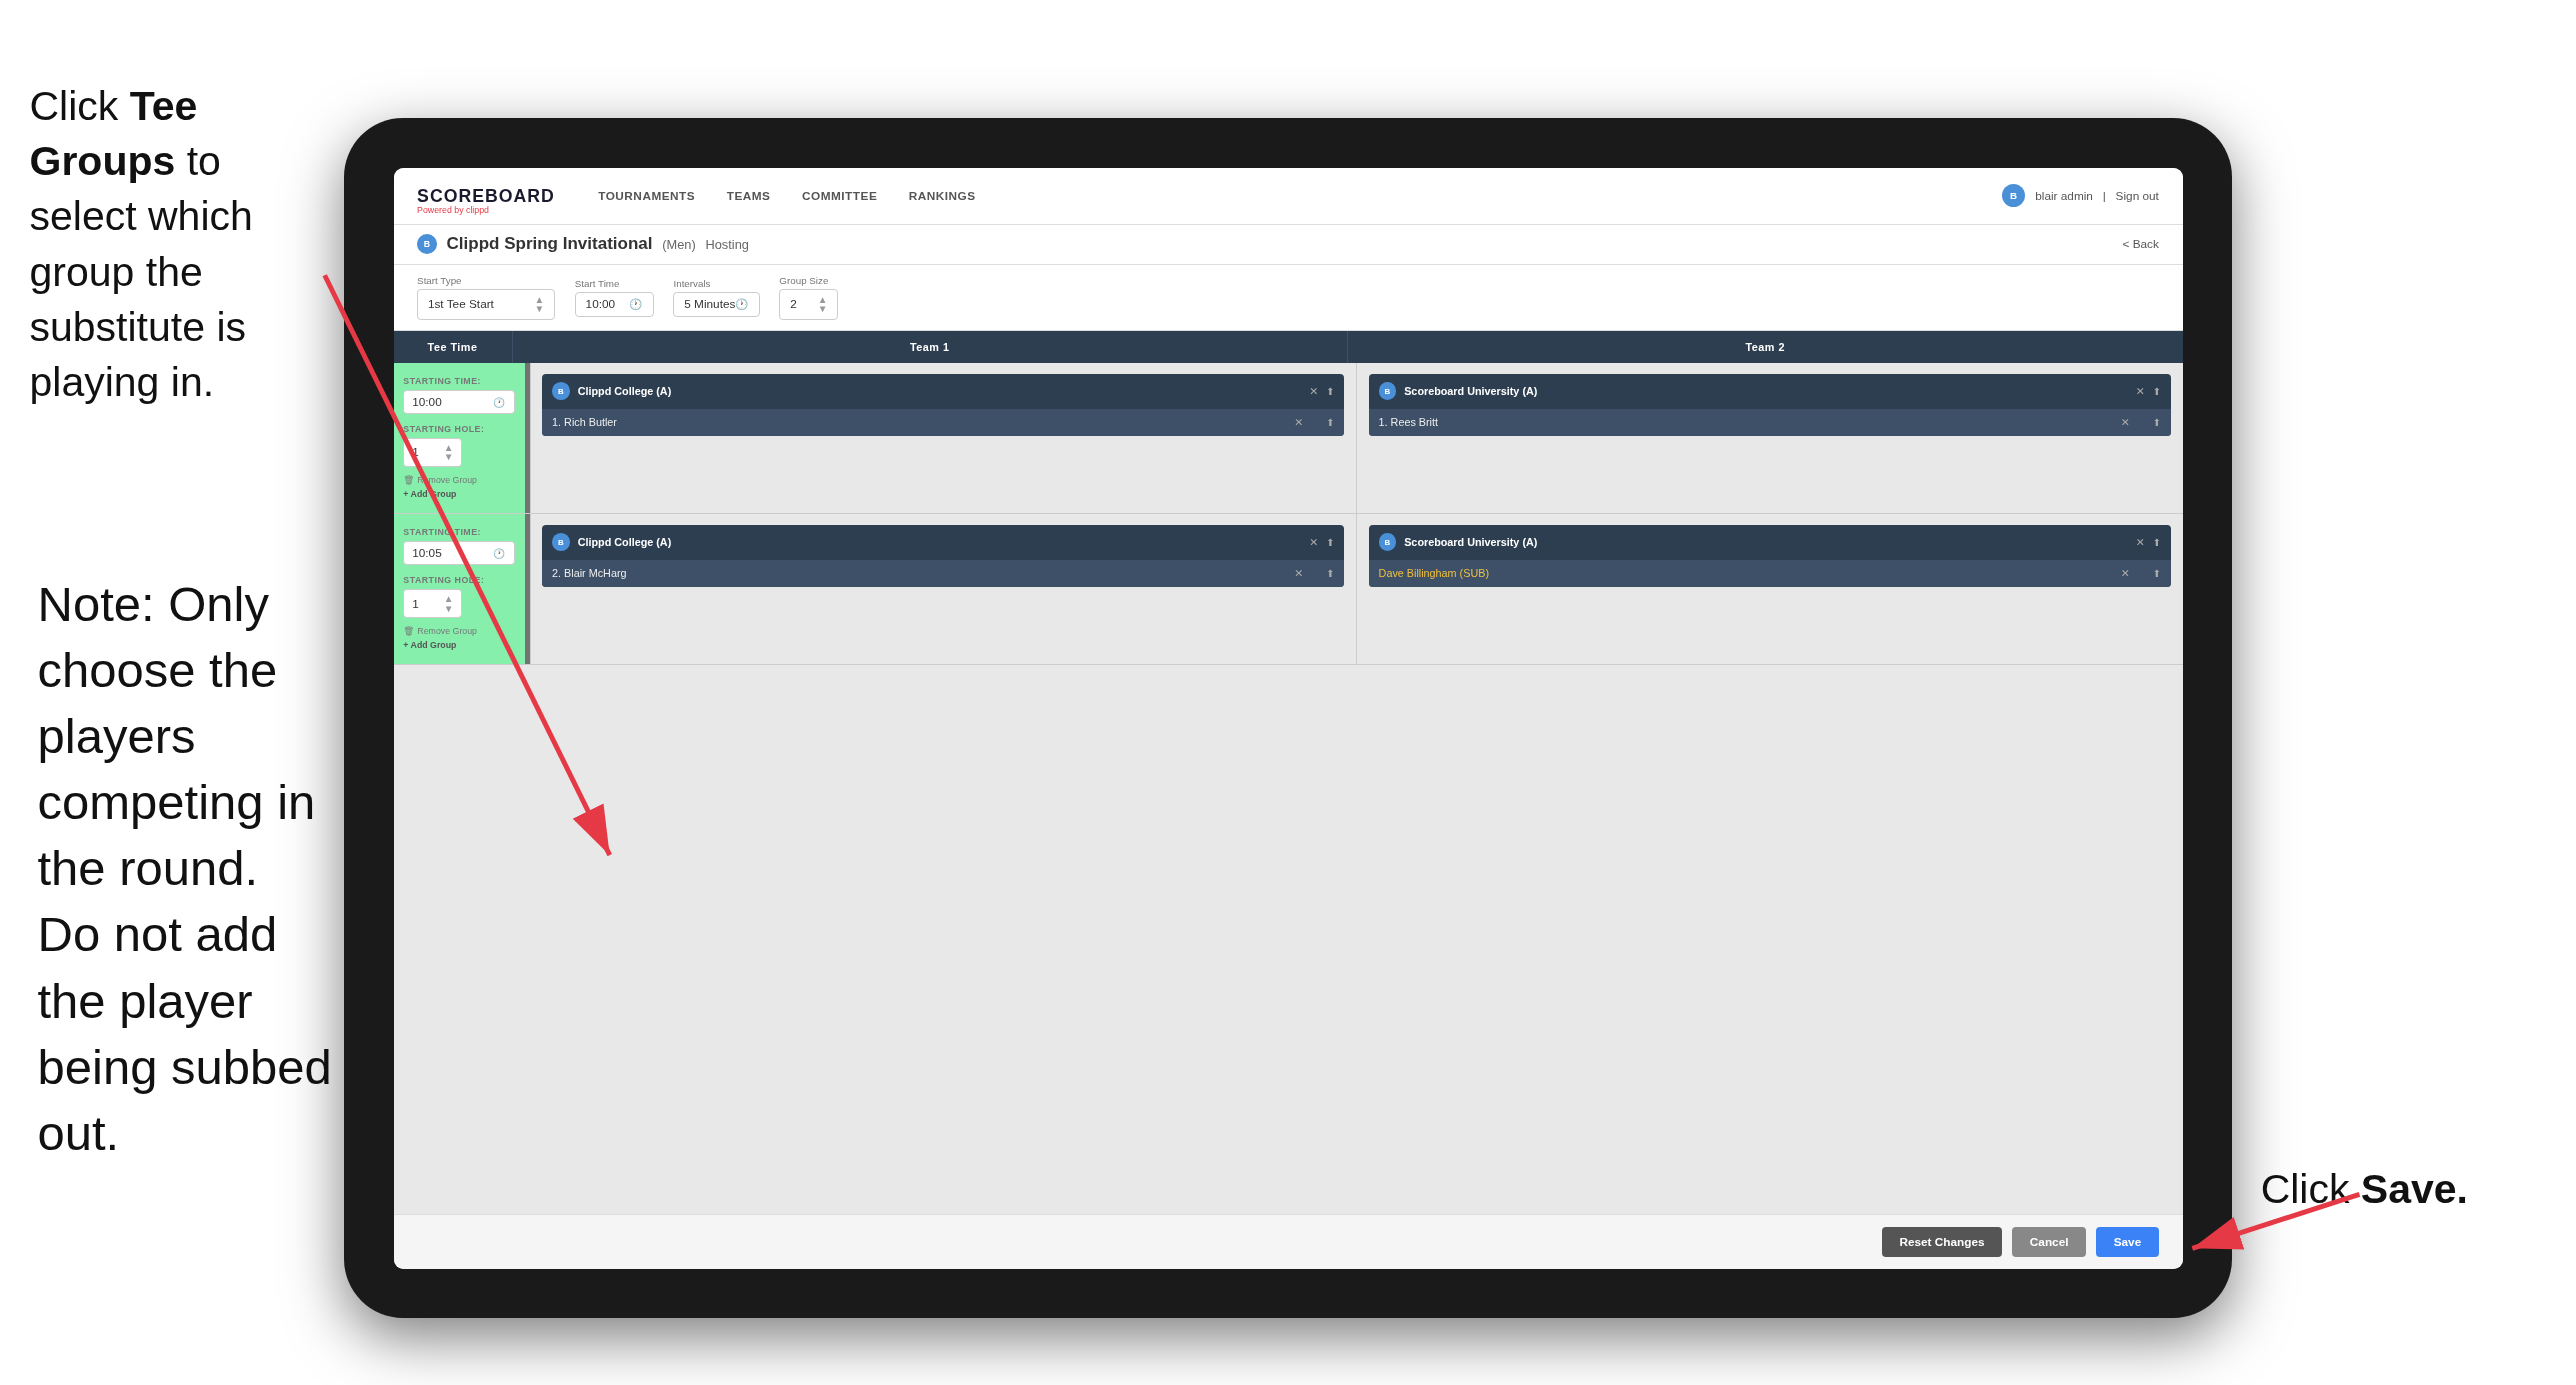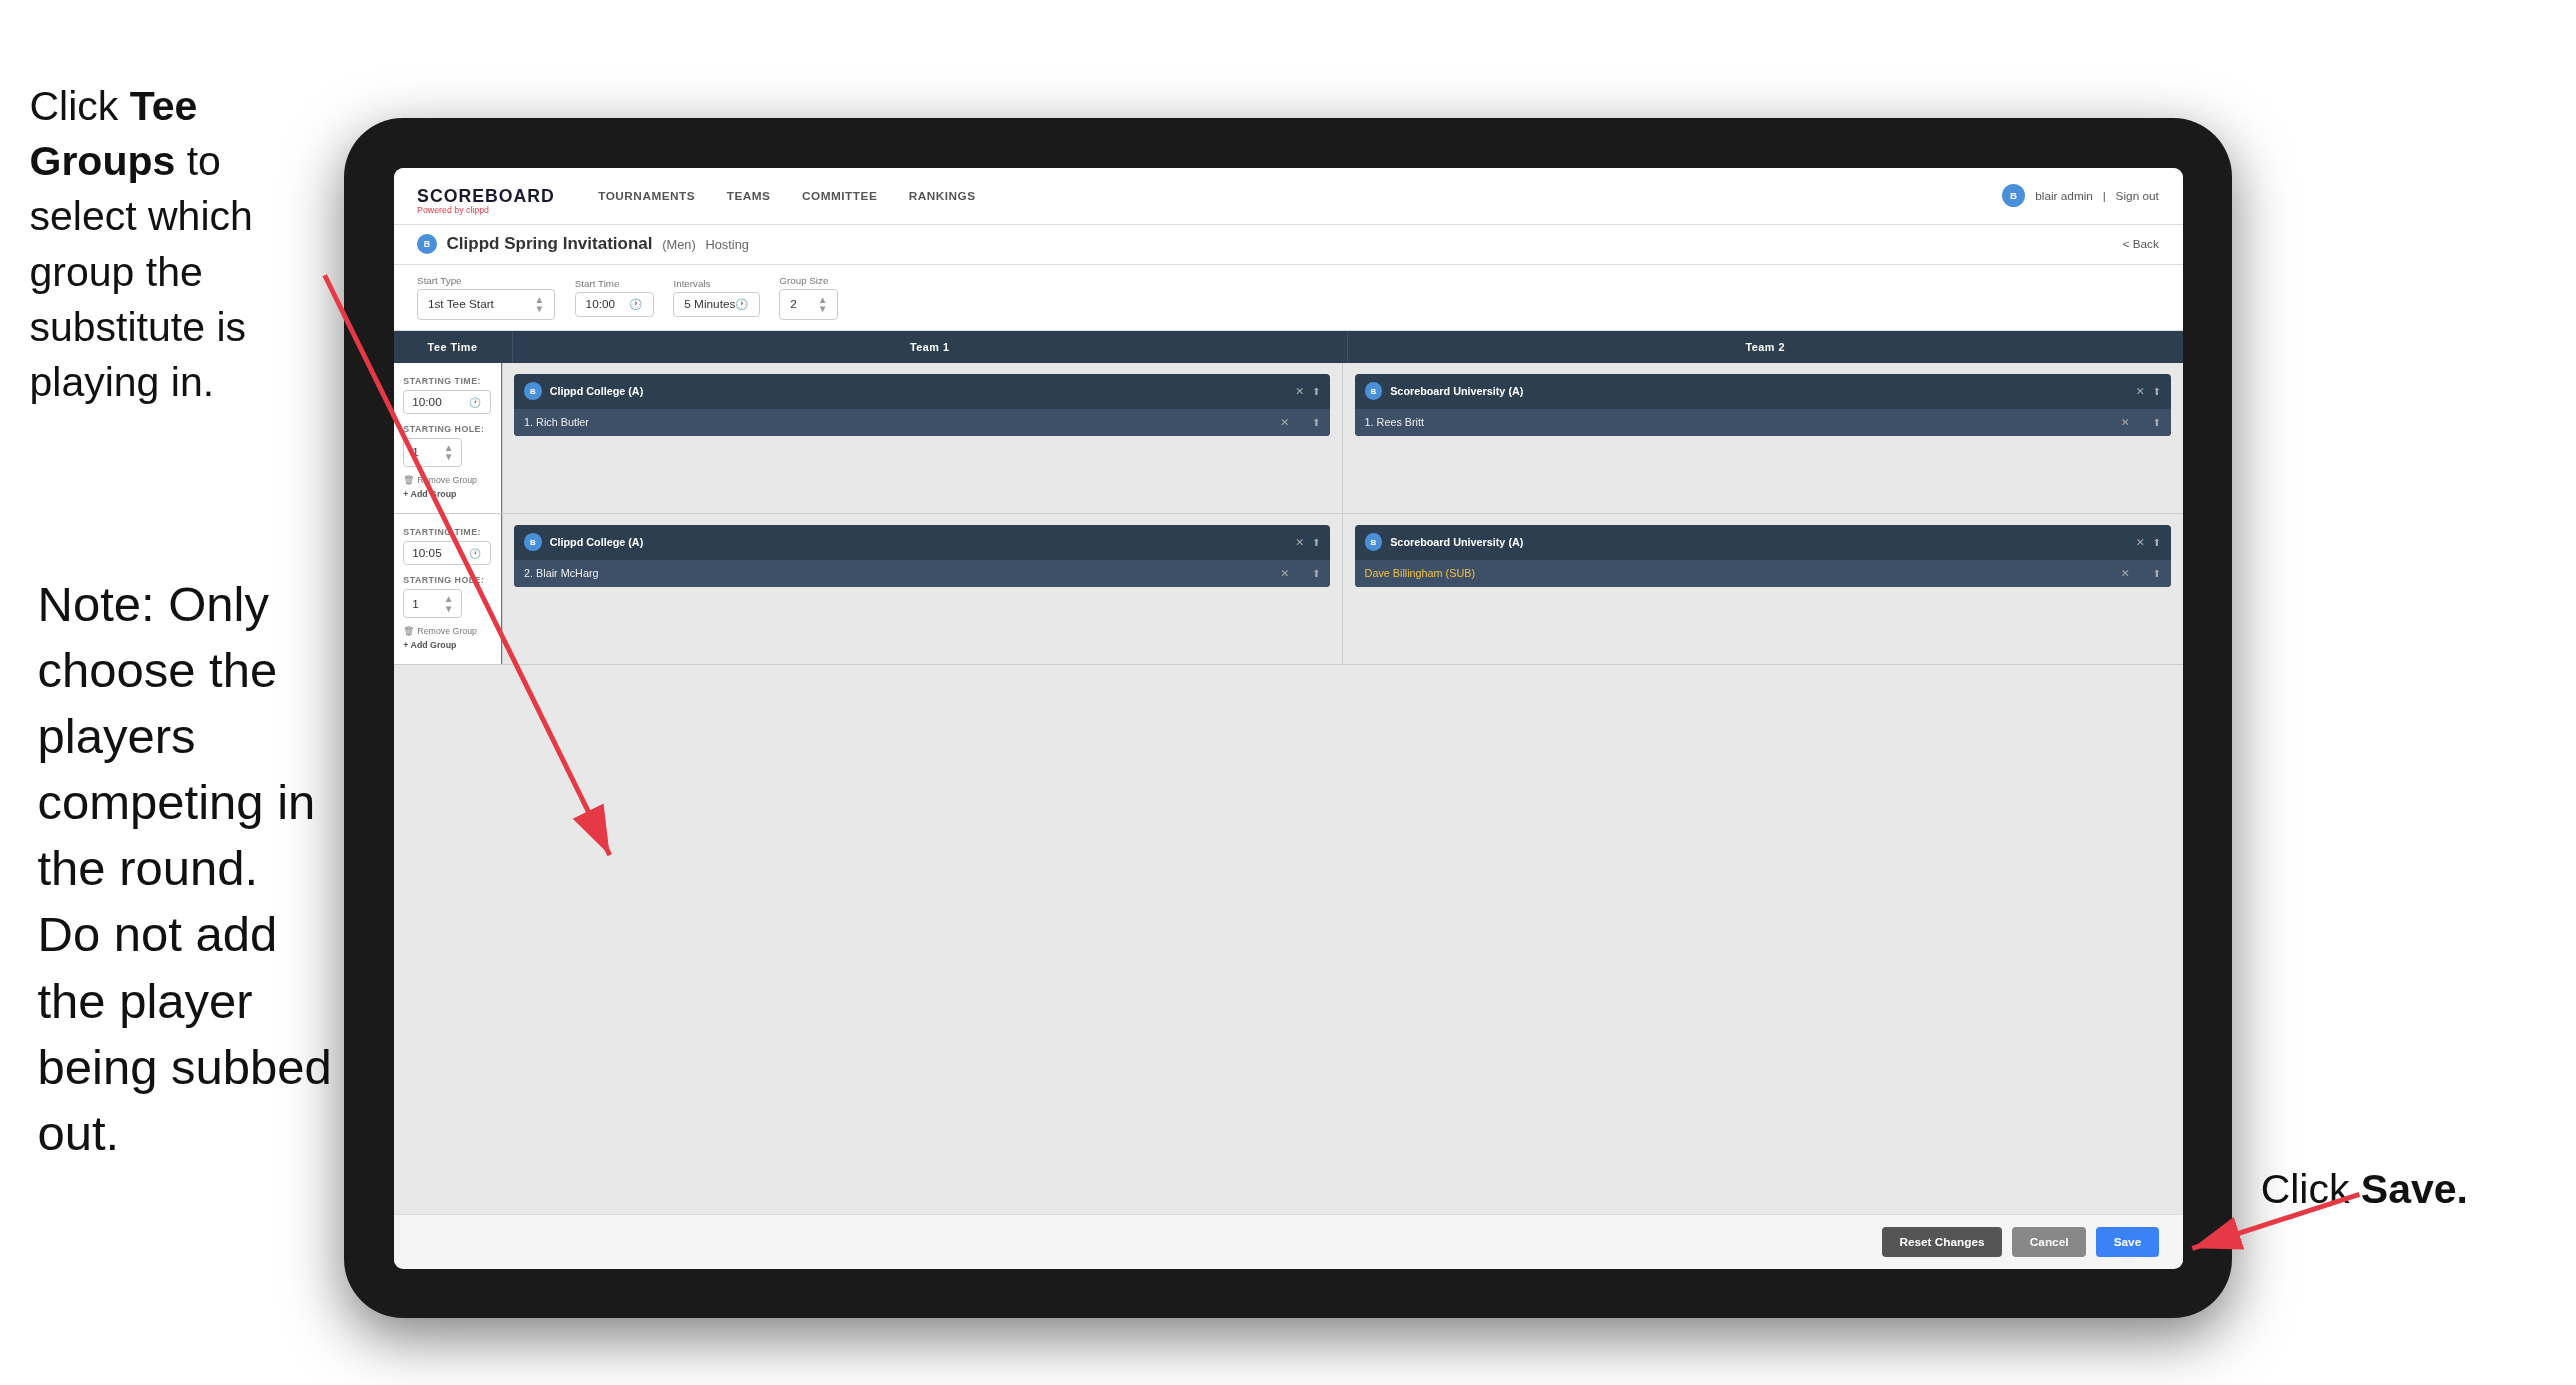--- a/index.html
+++ b/index.html
@@ -249,25 +249,25 @@
       background: #e8e8e8;
     }
 
     
     .group-row {
       display: flex;
       border-bottom: 1px solid #ccc;
       background: #e8e8e8;
     }
     .tee-time-col {
-      width: 108px;
+      width: 136px;
       flex-shrink: 0;
       padding: 13.8px 9.8px;
-      background: #ffffff;
-      border-right: 1px solid #737373;
+      background: #86efac;
+      border-right: 5px solid #737373;
     }
     .tee-label {
       font-size: 8.8px;
       color: #777;
       font-weight: 600;
       letter-spacing: 0.5px;
       margin-bottom: 3.9px;
     }
     .tee-input {
       border: 1px solid #ccc;

